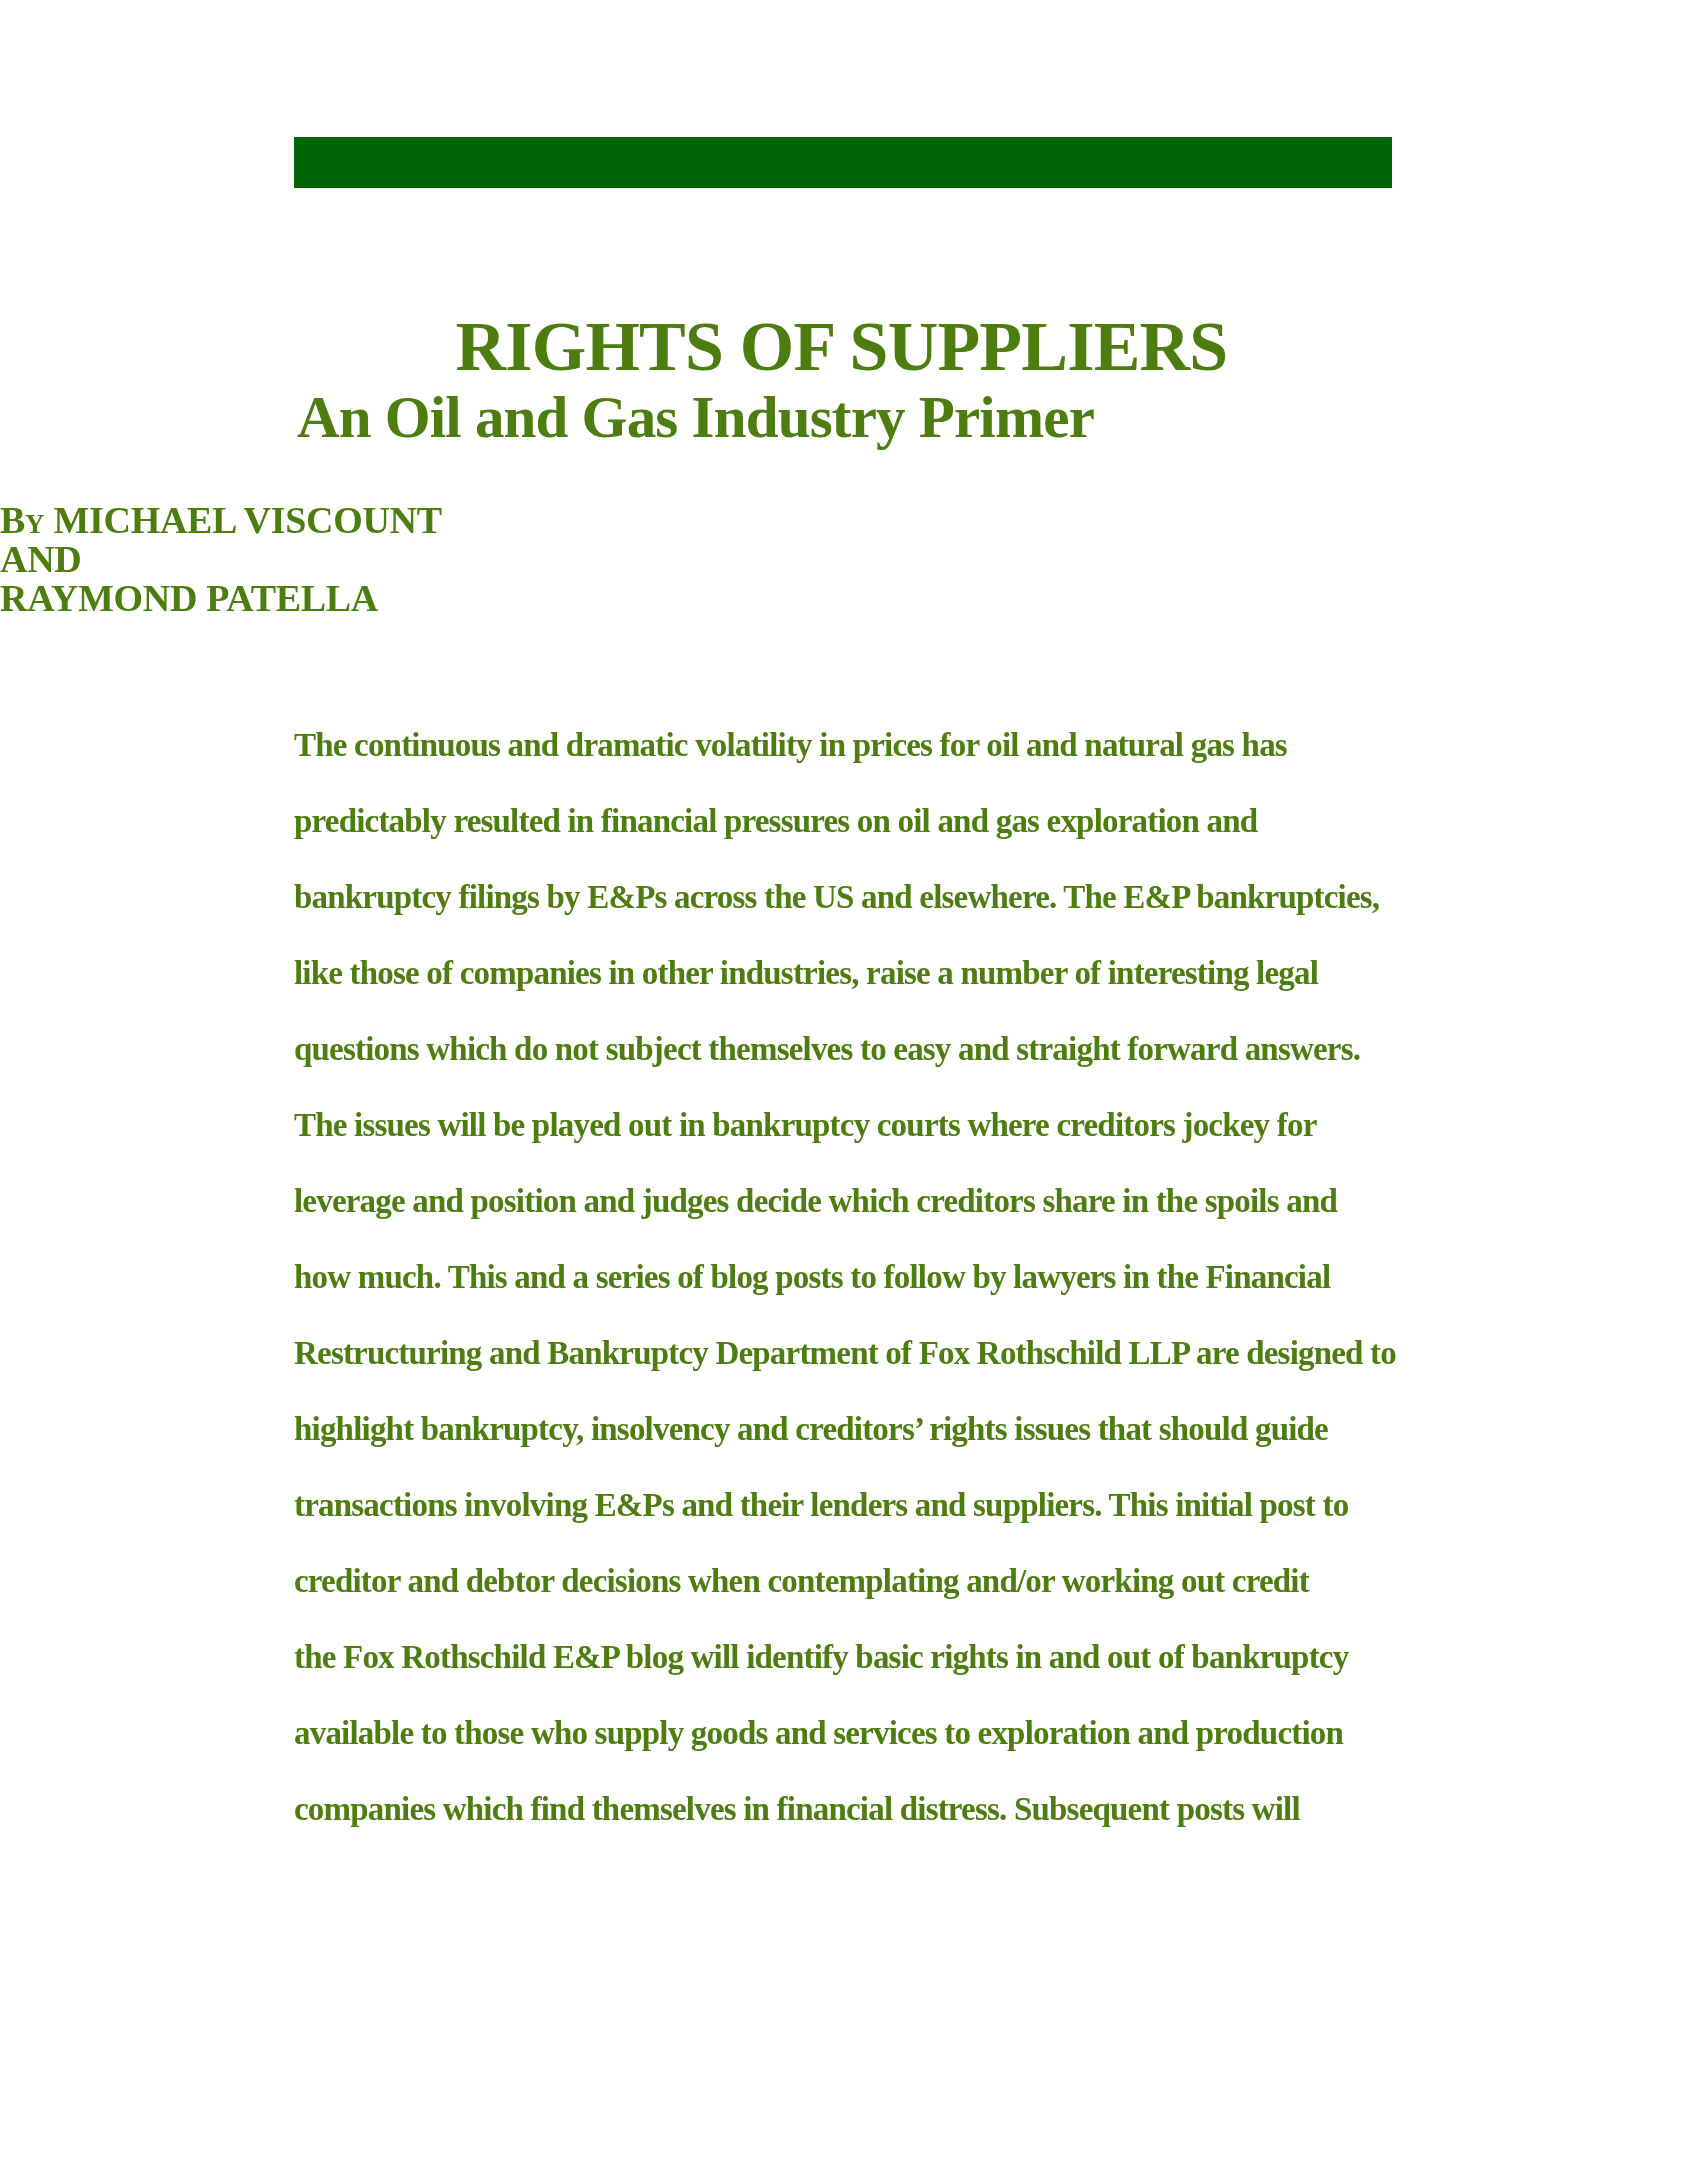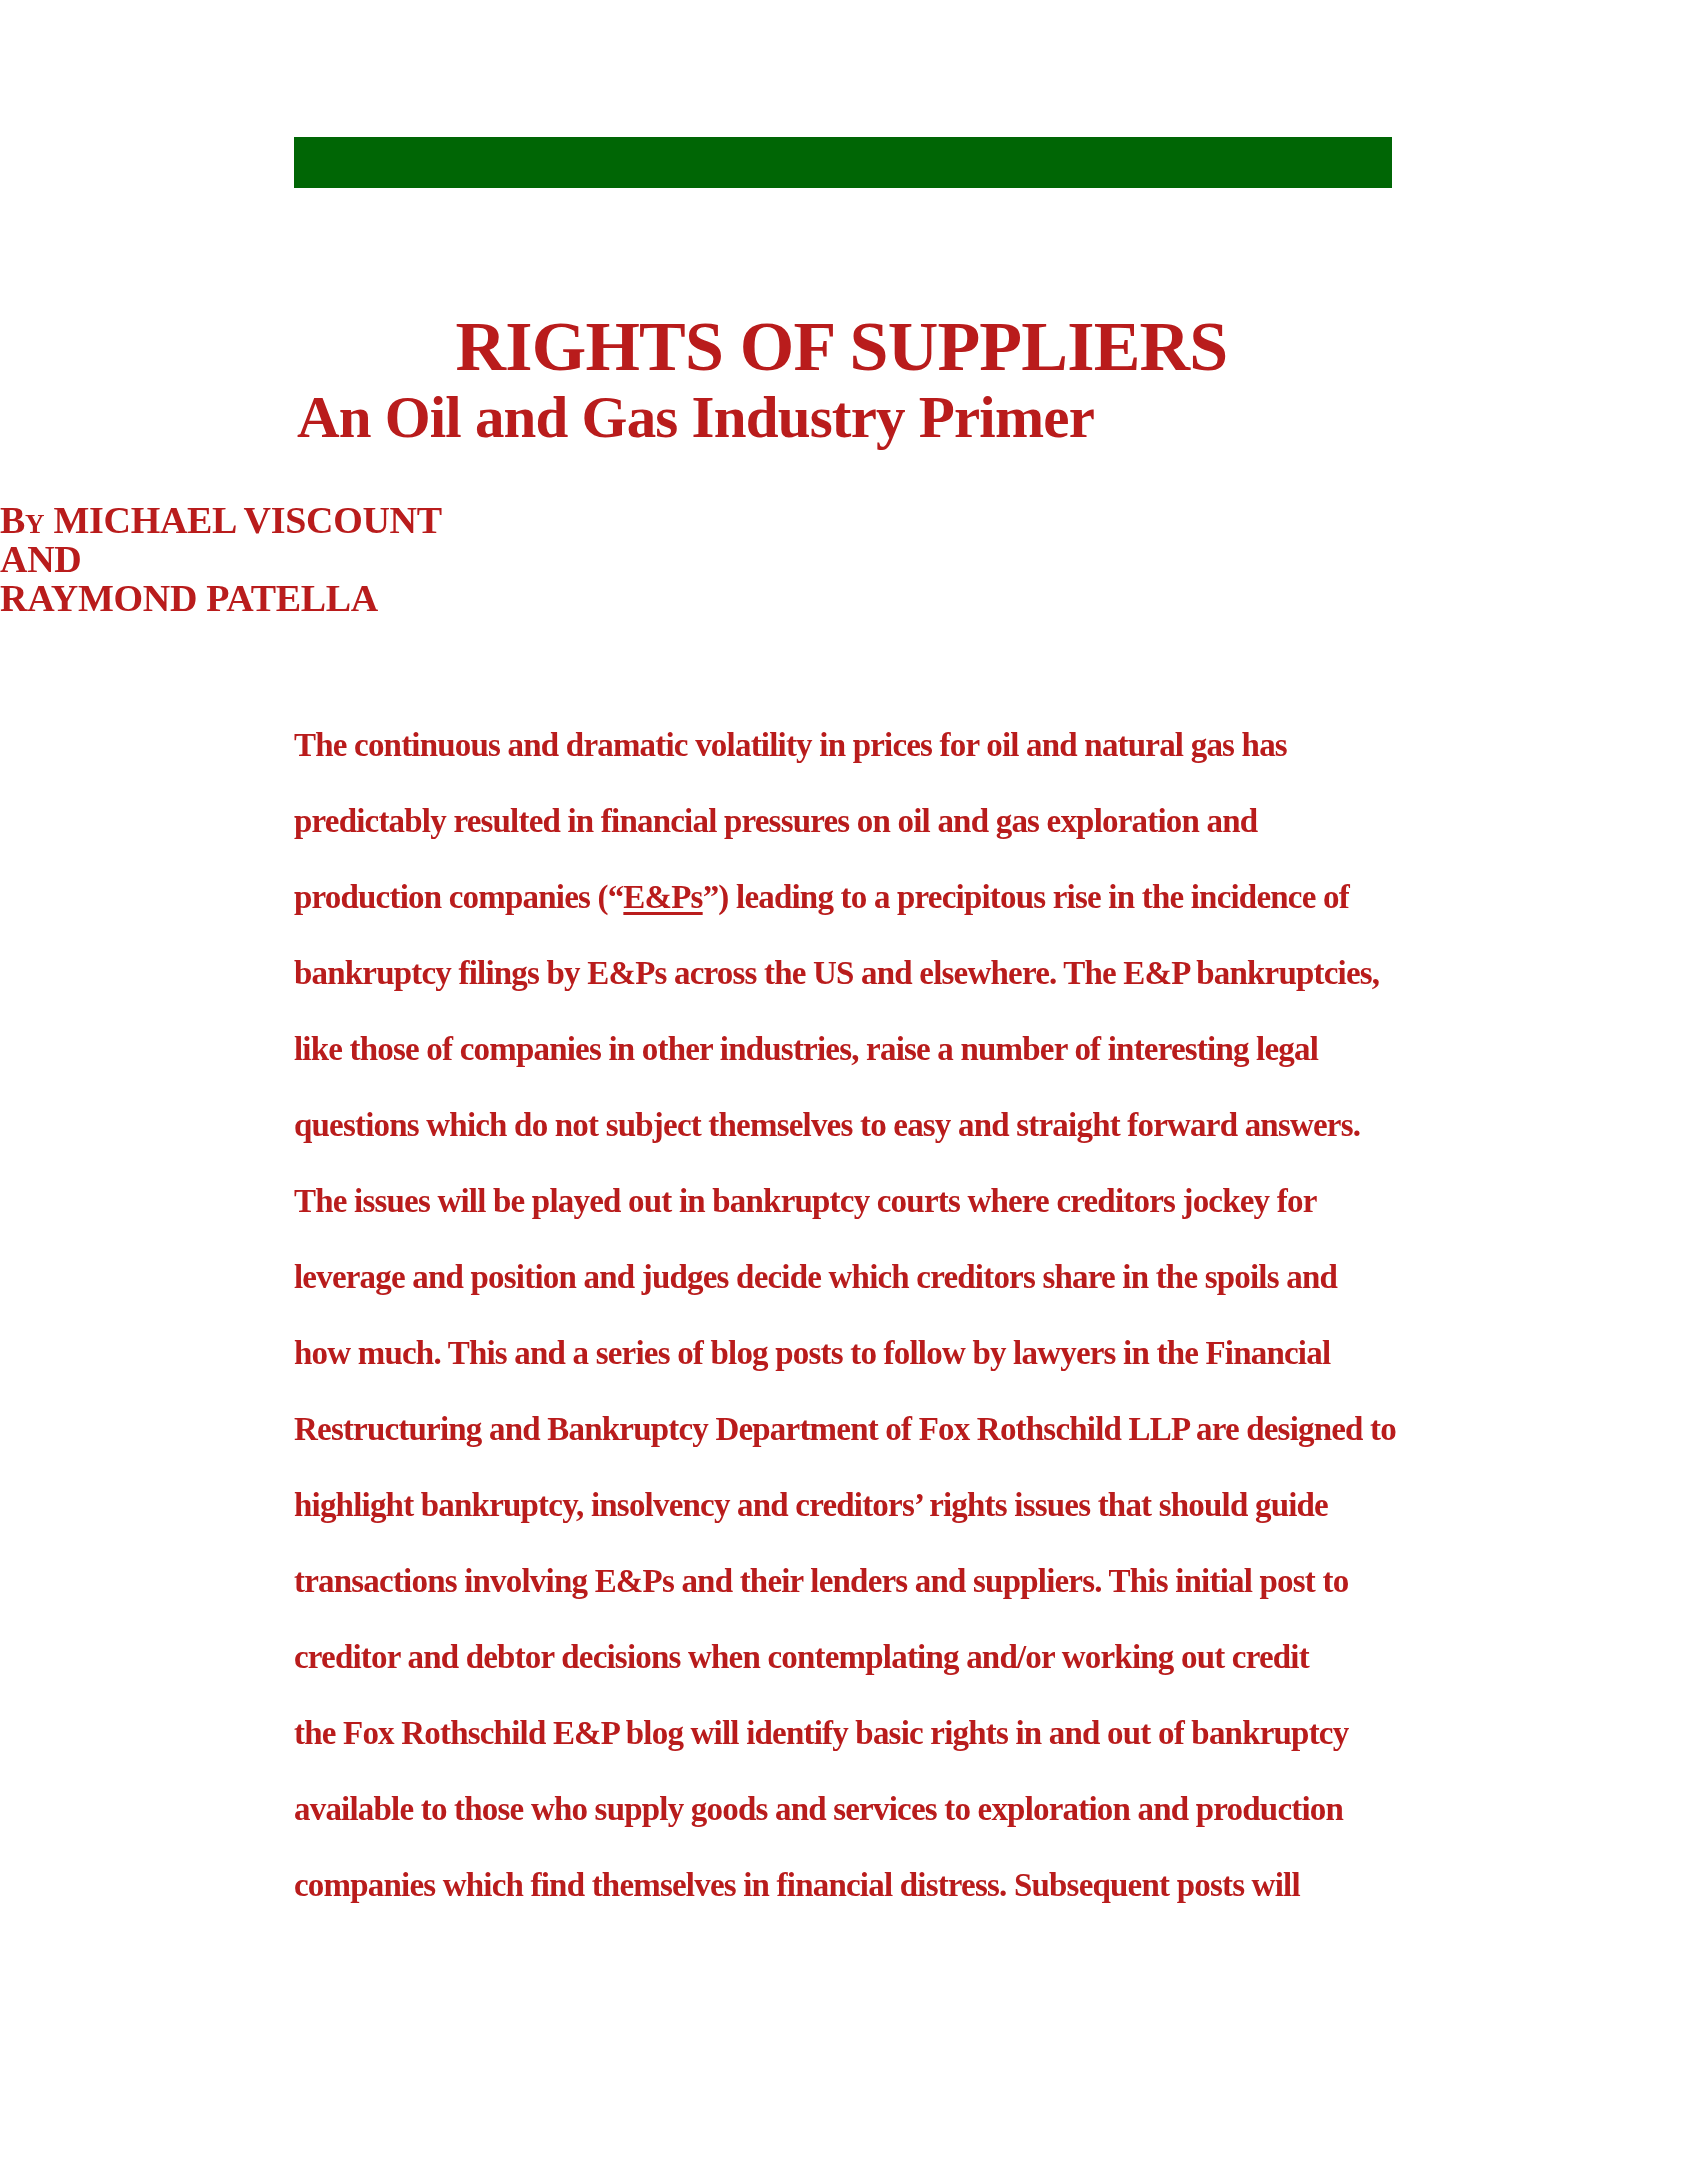--- a/index.html
+++ b/index.html
@@ -7,21 +7,21 @@
     padding: 0;
     background: #ffffff;
   }
   .page {
     position: relative;
     width: 1683px;
     height: 2178px;
     background: #ffffff;
     overflow: hidden;
     font-family: "Liberation Serif", "DejaVu Serif", serif;
-    color: #b91c1c;
+    color: #4d7c0f;
   }
   .green-bar {
     position: absolute;
     left: 294px;
     top: 137px;
     width: 1098px;
     height: 51px;
   }
   .title1 {
     position: absolute;
@@ -95,21 +95,20 @@
 
   <div class="byline">
     <div><span class="sc">By</span> <span>MICHAEL VISCOUNT</span></div>
     <div>AND</div>
     <div>RAYMOND PATELLA</div>
   </div>
 
   <div class="body-text">
       <div class="line"><span>The continuous and dramatic volatility in prices for oil and natural gas has</span></div>
       <div class="line"><span>predictably resulted in financial pressures on oil and gas exploration and</span></div>
-      <div class="line"><span>production companies (“</span><span class="u">E&amp;Ps</span><span>”) leading to a precipitous rise in the incidence of</span></div>
       <div class="line"><span>bankruptcy filings by E&amp;Ps across the US and elsewhere. The E&amp;P bankruptcies,</span></div>
       <div class="line"><span>like those of companies in other industries, raise a number of interesting legal</span></div>
       <div class="line"><span>questions which do not subject themselves to easy and straight forward answers.</span></div>
       <div class="line"><span>The issues will be played out in bankruptcy courts where creditors jockey for</span></div>
       <div class="line"><span>leverage and position and judges decide which creditors share in the spoils and</span></div>
       <div class="line"><span>how much. This and a series of blog posts to follow by lawyers in the Financial</span></div>
       <div class="line"><span>Restructuring and Bankruptcy Department of Fox Rothschild LLP are designed to</span></div>
       <div class="line"><span>highlight bankruptcy, insolvency and creditors’ rights issues that should guide</span></div>
       <div class="line"><span>transactions involving E&amp;Ps and their lenders and suppliers. This initial post to</span></div>
       <div class="line"><span>creditor and debtor decisions when contemplating and/or working out credit</span></div>

